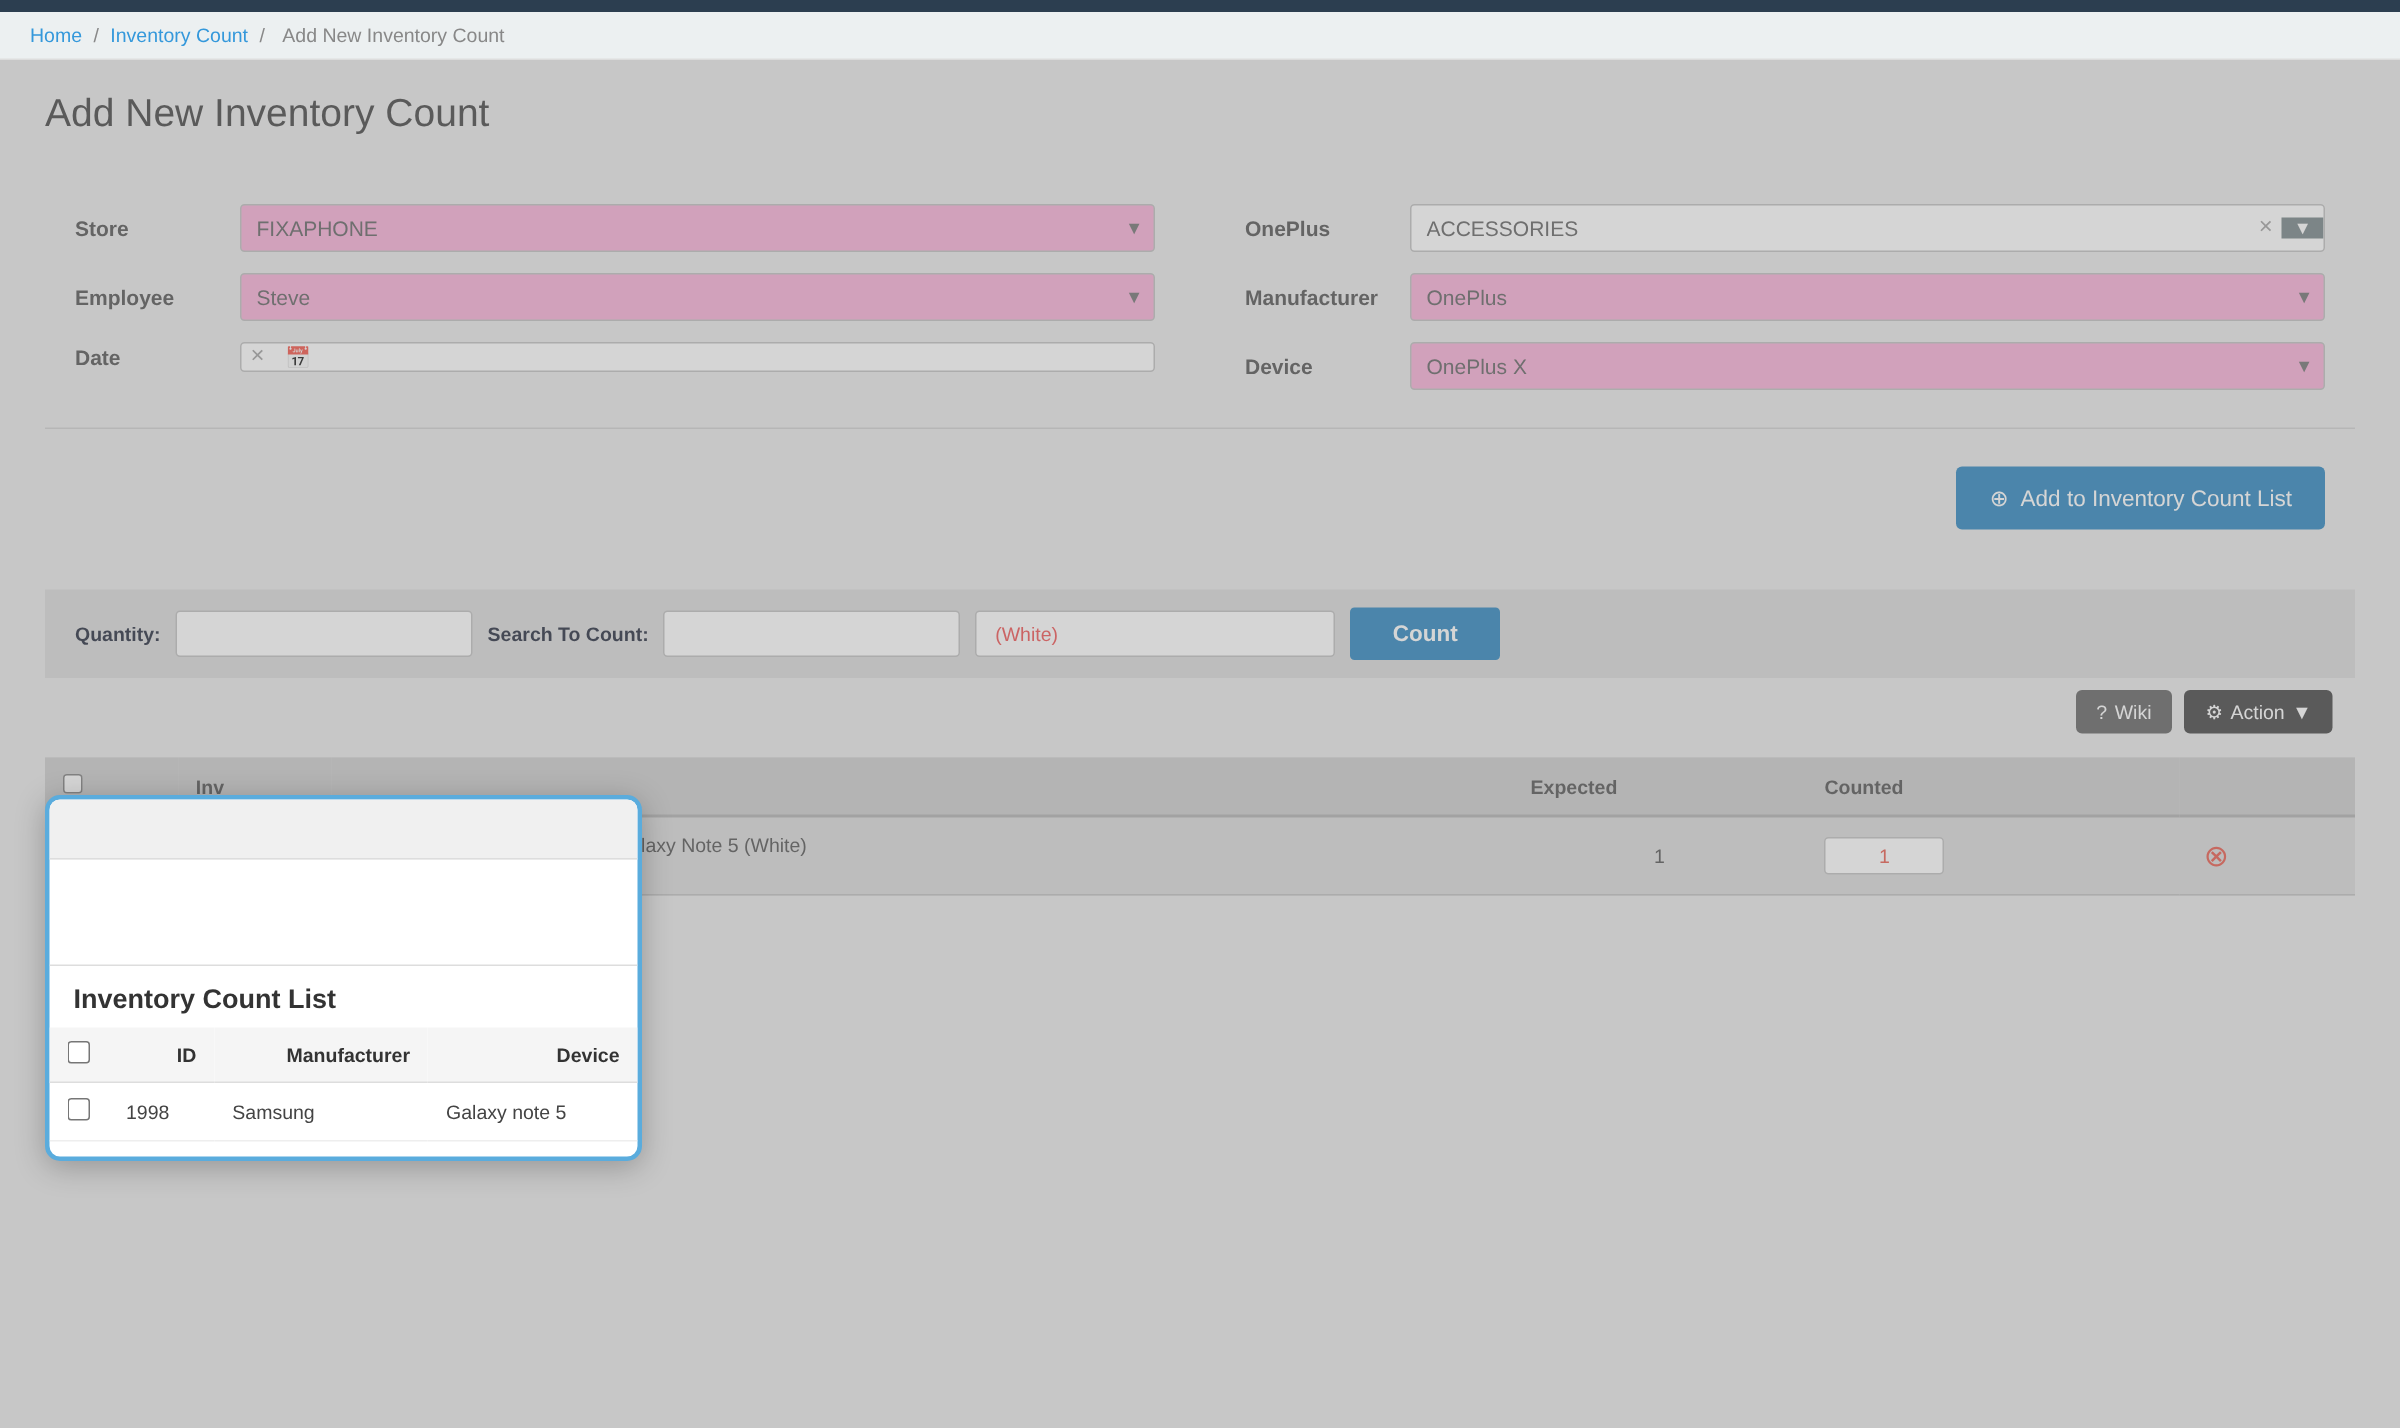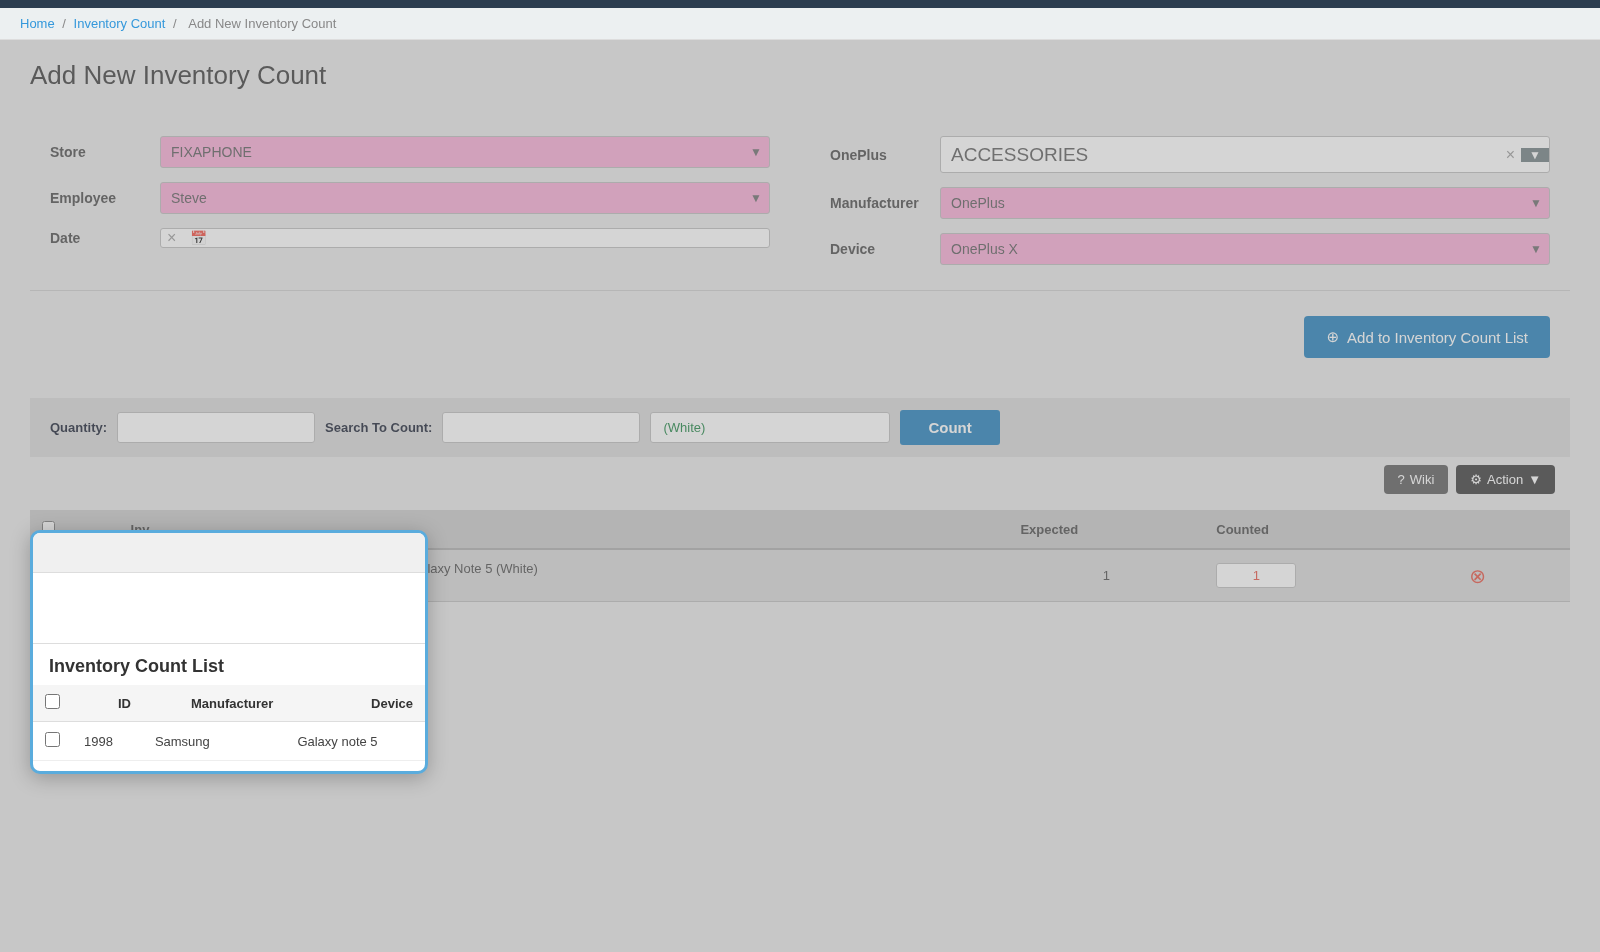--- a/index.html
+++ b/index.html
@@ -121,21 +121,21 @@
       border-radius: 3px;
       background: #fff;
       overflow: hidden;
     }
 
     .category-select {
       flex: 1;
       padding: 7px 10px;
       border: none;
       background: transparent;
-      font-size: 19px;
+      font-size: 14px;
       color: #555;
       appearance: none;
       cursor: pointer;
     }
 
     .category-clear {
       padding: 0 6px;
       color: #999;
       cursor: pointer;
       font-size: 16px;
@@ -236,21 +236,21 @@
       font-size: 13px;
       min-width: 120px;
     }
 
     .device-display {
       padding: 7px 12px;
       border: 1px solid #bbb;
       border-radius: 3px;
       background: #fff;
       font-size: 13px;
-      color: #15803d;
+      color: #ef4444;
       min-width: 240px;
     }
 
     .btn-count {
       background: #1a7bb9;
       color: #fff;
       border: none;
       padding: 9px 28px;
       border-radius: 3px;
       font-size: 15px;

